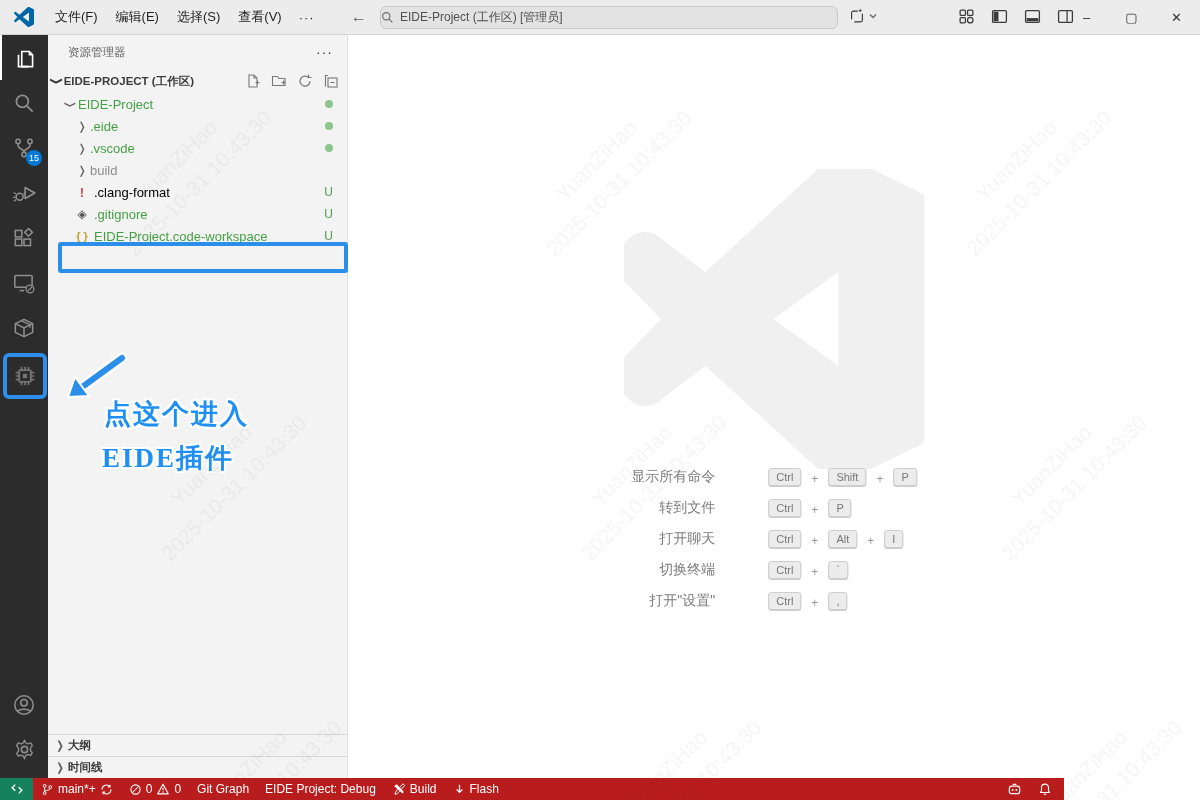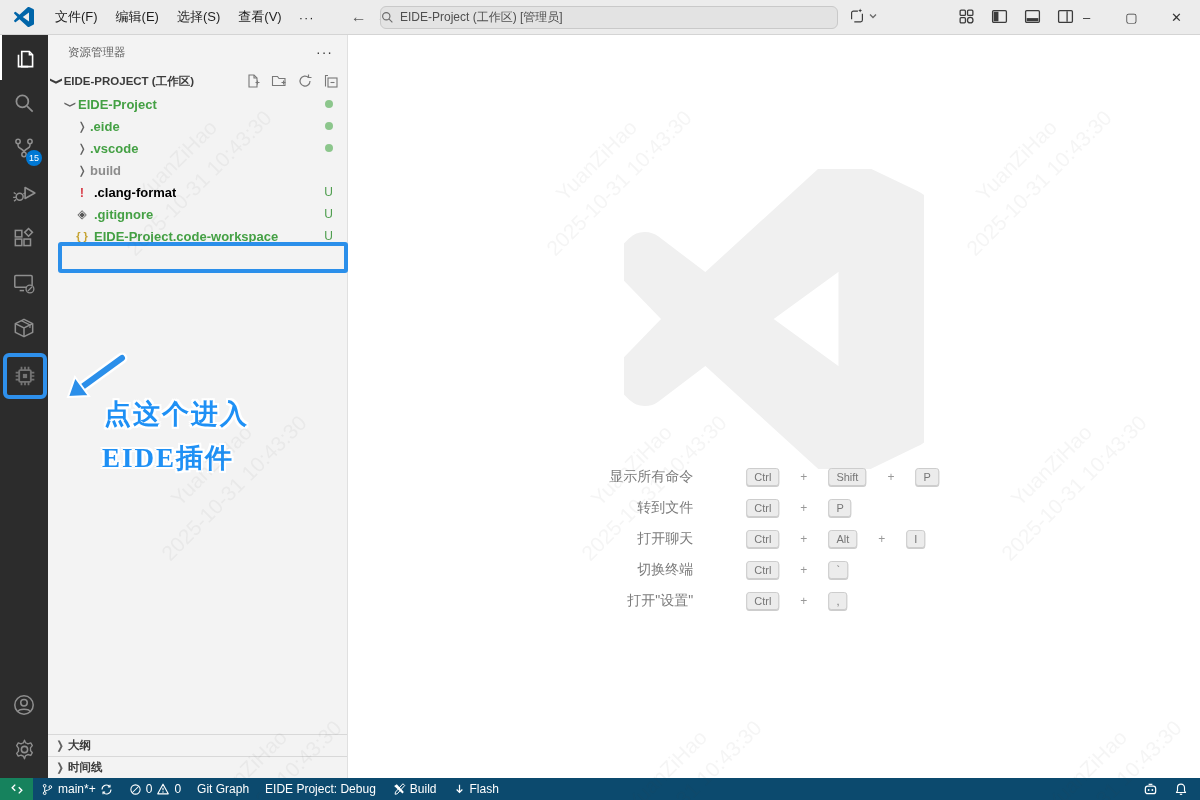--- a/index.html
+++ b/index.html
@@ -53,47 +53,47 @@
   .sb-section { height:24px; display:flex; align-items:center; padding:0 8px 0 4px;
     font-size:11.5px; font-weight:bold; color:#3b3b3b; }
   .sb-section .chev { margin-right:2px; }
   .sb-actions { margin-left:auto; display:flex; gap:10px; }
   .sb-actions svg { opacity:.8; }
   .tree { flex:none; }
   .trow { height:22px; display:flex; align-items:center; font-size:13px; position:relative; }
   .trow .chev { width:16px; text-align:center; color:#616161; font-size:11px; flex:none; }
   .chev-open { display:inline-block; transform:rotate(90deg); }
   .ficon { width:16px; text-align:center; flex:none; margin-right:4px; }
-  .tlabel { white-space:nowrap; overflow:hidden;font-weight:bold; }
+  .tlabel { white-space:nowrap; overflow:hidden; }
   .tright { margin-left:auto; margin-right:14px; font-size:12px; }
   .gdot { width:8px; height:8px; border-radius:50%; background:#8cc68c; }
   .ubadge { color:#4d9d4d; }
   .trow.hl { outline:4px solid #2b8fea; outline-offset:-1px; border-radius:2px;
     background:#fcfcfc; height:28px; margin:1px 2px 0 10px; padding-left:4px; }
   .sb-bottom { margin-top:auto; }
   .sb-panel { height:22px; border-top:1px solid #d8d8d8; display:flex; align-items:center;
     font-size:11.5px; font-weight:bold; color:#3b3b3b; padding-left:4px; }
   .sb-panel .chev { width:16px; text-align:center; font-size:11px; color:#616161; }
 
   
   .editor { position:relative; flex:1; background:#fff; }
   .wm-logo { position:absolute; left:50%; top:134px; transform:translateX(-50%); }
   .shortcuts { position:absolute; left:50%; top:433px; transform:translateX(-50%);
     display:grid; grid-template-columns:auto auto; column-gap:18px; row-gap:13px;
     align-items:center; }
   .sc-label { font-size:14px; color:#7c7c7c; text-align:right; white-space:nowrap; }
-  .sc-keys { display:flex; align-items:center; gap:21px; white-space:nowrap;padding-left:35px; }
+  .sc-keys { display:flex; align-items:flex-end; gap:10px; white-space:nowrap;padding-left:35px; }
   kbd { display:inline-block; padding:2px 7px; background:#ececec; border:1px solid #cdcdcd;
     border-radius:3px; font-size:11px; color:#777; font-family:"Liberation Sans",sans-serif;
     box-shadow:0 1px 0 #cdcdcd; min-width:10px; text-align:center; }
   .plus { color:#999; font-size:12px; }
 
   
-  .statusbar { position:absolute; left:0; bottom:0; width:1200px; height:22px;
-    background:#0c4a6e; color:#fff; display:flex; align-items:center; font-size:12px;margin-top:17px; }
+  .statusbar { position:absolute; left:0; bottom:0; width:1064px; height:22px;
+    background:#b91c1c; color:#fff; display:flex; align-items:center; font-size:12px;margin-top:17px; }
   .st-remote { width:33px; height:22px; background:#16825d; display:flex;
     align-items:center; justify-content:center; flex:none; }
   .st-item { display:flex; align-items:center; gap:4px; padding:0 8px; height:22px; }
   .st-right { margin-left:auto; display:flex; align-items:center; }
 
   
   .note-layer { position:absolute; inset:0; pointer-events:none; z-index:40; }
   .file-box { position:absolute; left:58px; top:242px; width:290px; height:31px;
     border:4px solid #2b8fea; border-radius:3px; }
   .note-text { position:absolute; font-weight:bold; color:#1e90f5; font-size:27px;

